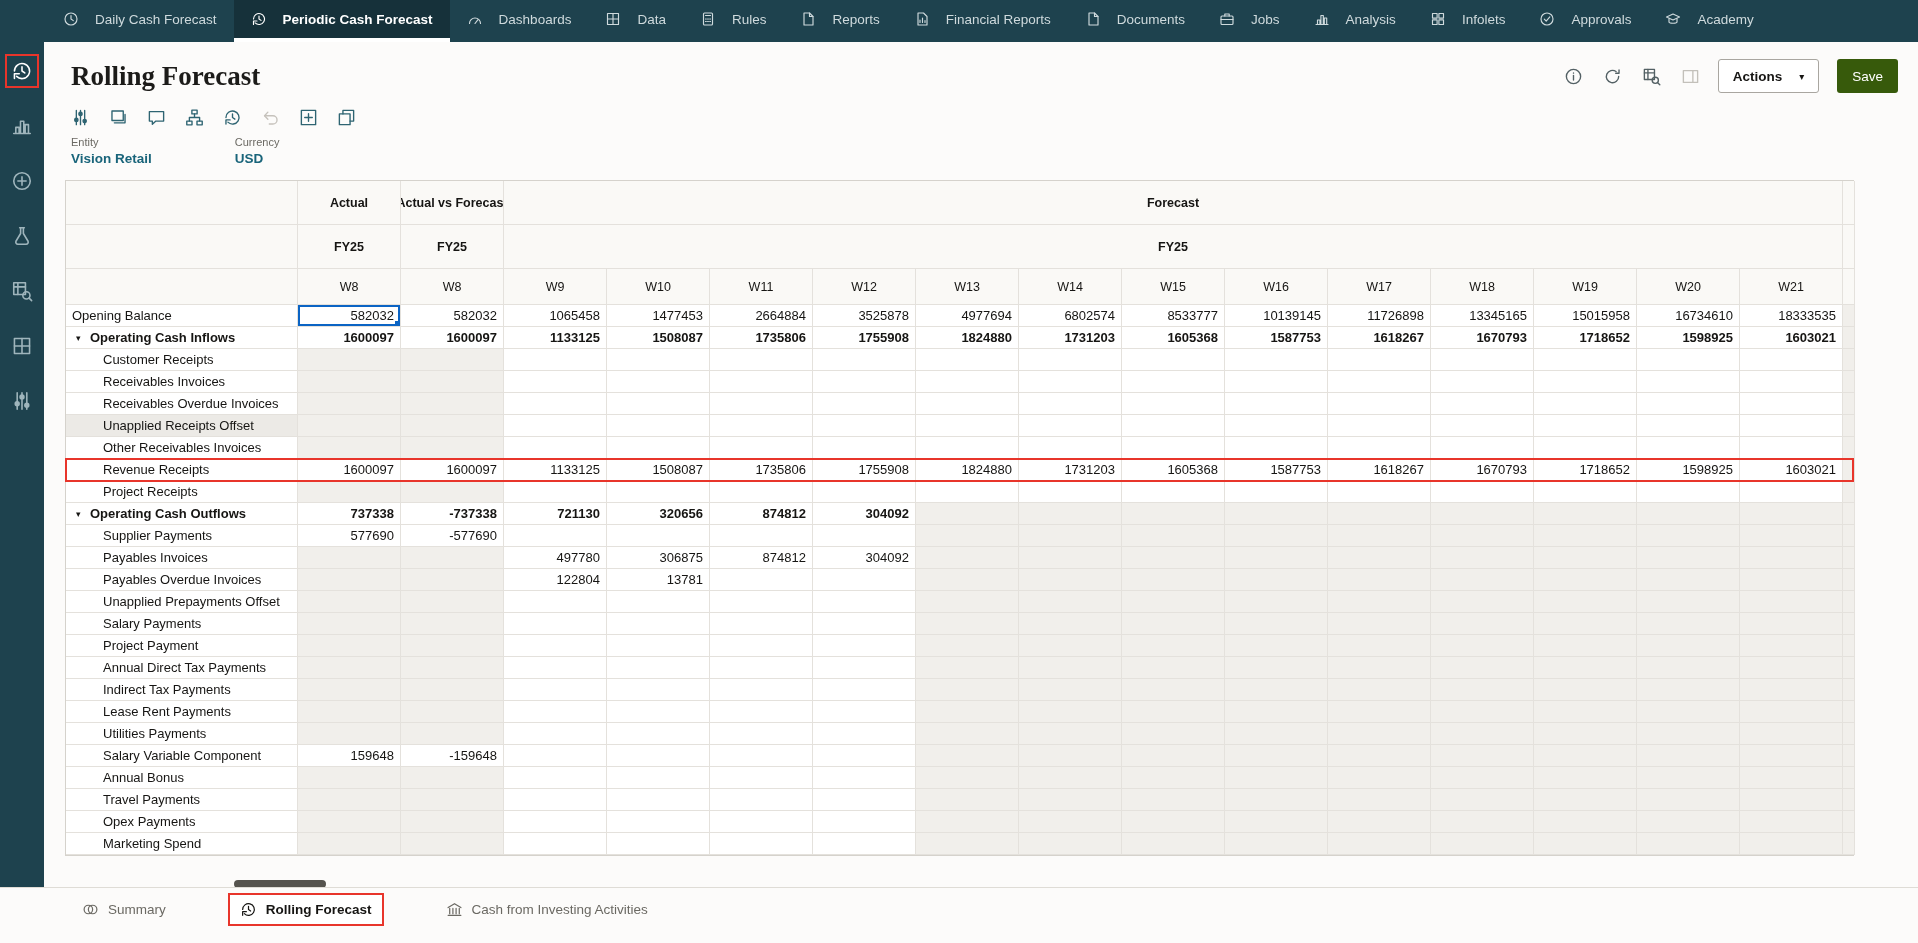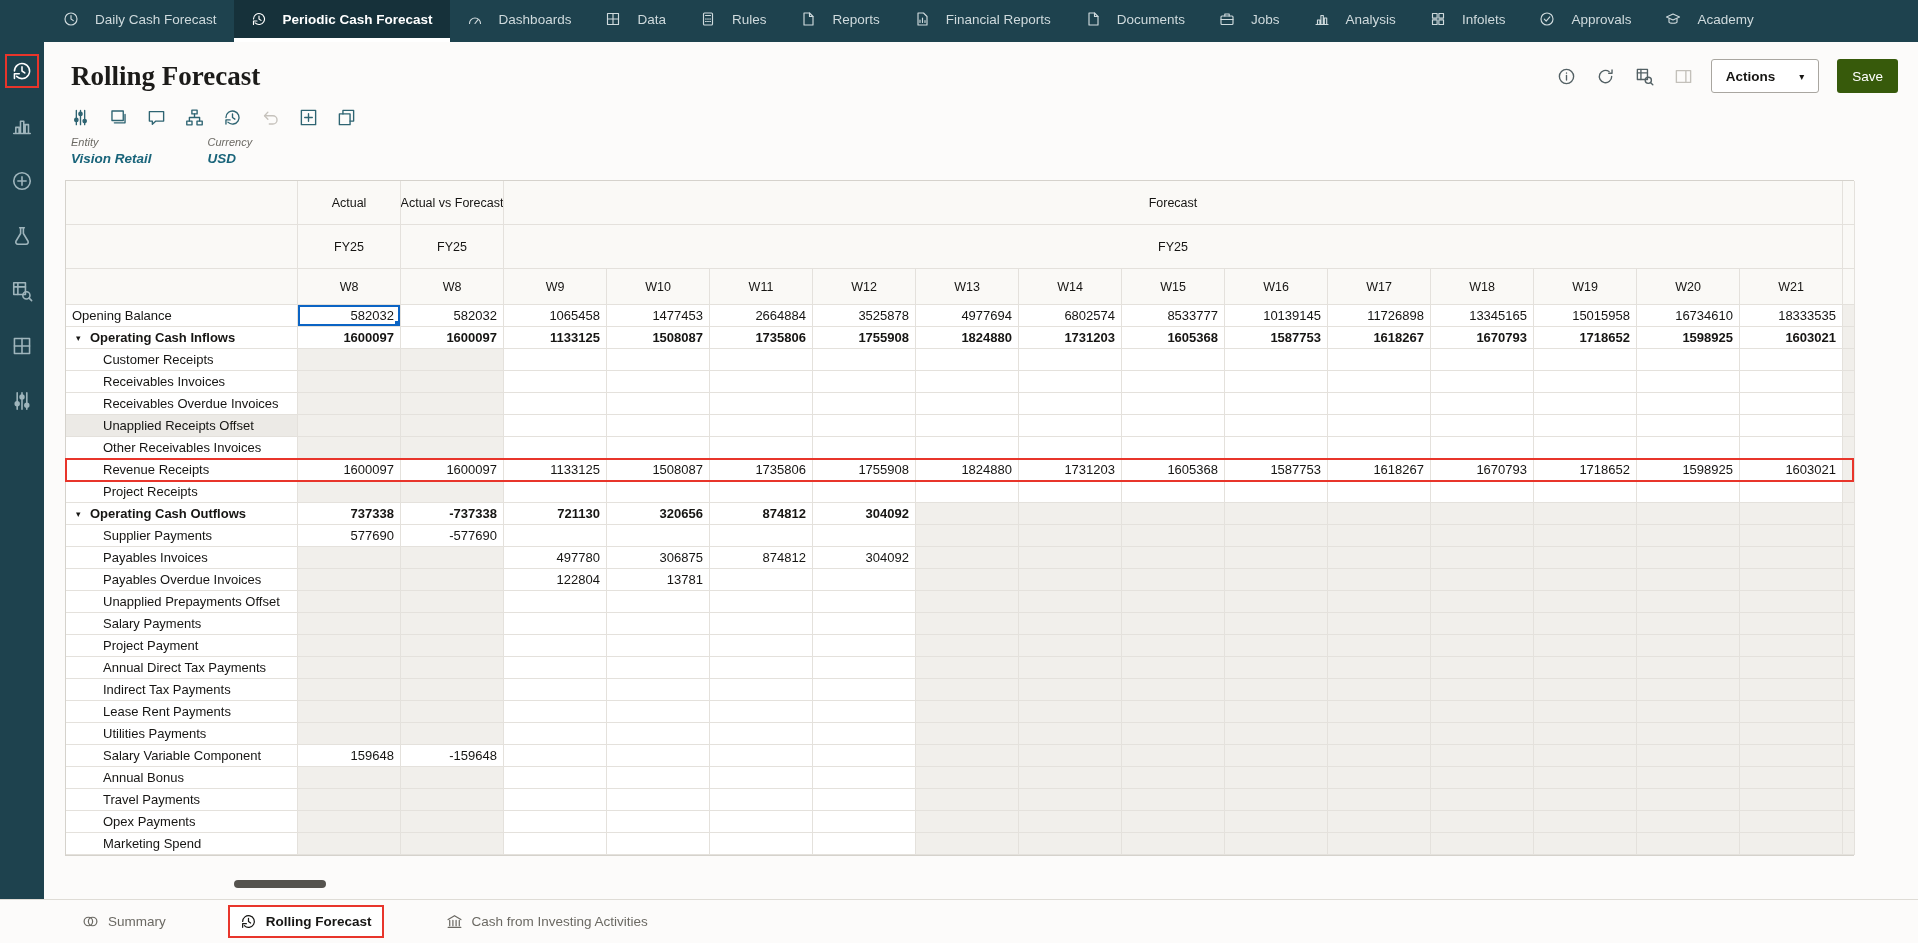--- a/index.html
+++ b/index.html
@@ -29,64 +29,64 @@
   .rail-item .ic svg{width:22px;height:22px;}
 
   
   .content{position:absolute;top:42px;left:44px;right:0;bottom:44px;overflow:hidden;}
   .header-bar{height:58px;display:flex;align-items:center;justify-content:space-between;padding:10px 20px 0 27px;}
   h1{margin:0;font-family:"Liberation Serif","DejaVu Serif",serif;font-size:27px;font-weight:700;color:#1c1b19;}
   .header-actions{display:flex;align-items:center;gap:18px;}
   .hdr-ic{color:#536064;display:flex;}
   .hdr-ic.disabled{color:#c3c0ba;}
   .hdr-ic .ic svg{width:19px;height:19px;}
-  .btn-actions{display:flex;align-items:center;gap:24px;height:34px;padding:0 14px;border:1px solid #a9a6a0;
+  .btn-actions{display:flex;align-items:center;gap:17px;height:34px;padding:0 14px;border:1px solid #a9a6a0;
                border-radius:3px;background:#fff;font-size:13.5px;font-weight:700;color:#161513;}
   .btn-actions .caret{font-size:10px;}
   .btn-save{height:34px;padding:0 15px;background:var(--save-green,#375a0b);border-radius:3px;color:#fff;
             font-size:13.5px;font-weight:400;}
 
   .toolbar{height:34px;display:flex;align-items:center;gap:19px;padding-left:27px;}
   .tb-btn{color:#2e6472;display:flex;}
   .tb-btn.disabled{color:#c6c2bc;}
   .tb-btn .ic svg{width:19px;height:19px;}
 
-  .pov{height:46px;display:flex;gap:56px;padding:2px 0 0 27px;position:relative;font-style:italic;}
+  .pov{height:46px;display:flex;gap:83px;padding:2px 0 0 27px;position:relative;}
   .pov-item{display:flex;flex-direction:column;gap:3px;}
   .pov-label{font-size:11px;color:#6b6963;}
   .pov-value{font-size:13.5px;font-weight:700;color:var(--link-teal,#19647a);cursor:pointer;}
   .gear-btn{position:absolute;right:28px;top:6px;color:#45626c;}
 
   
   .grid{margin-left:21px;width:1789px;border:1px solid #d5d2cc;background:#fff;}
   .g-row{display:flex;}
   .g-cell{border-right:1px solid #e4e1dc;border-bottom:1px solid #e4e1dc;overflow:hidden;}
   .c-label{flex:0 0 232px;width:232px;display:flex;align-items:center;font-size:13px;background:#fff;}
   .c-val{flex:0 0 103px;width:103px;}
   .c-fill{flex:0 0 12px;width:12px;}
   .h{display:flex;align-items:center;justify-content:center;background:#faf9f6;font-size:12.5px;white-space:nowrap;}
-  .g-h1,.g-h2{height:44px;}
+  .g-h1,.g-h2{height:44px;font-weight:bold;}
   .g-h3{height:36px;}
   .g-data{height:22px;}
   .g-data .c-val{font-size:13px;line-height:21px;text-align:right;padding:0 6px;}
   .g-data.bold .c-val,.g-data.bold .c-label{font-weight:700;}
   .tri{margin-left:10px;flex:0 0 14px;width:14px;font-size:9px;color:#161513;}
   .lab-0{margin-left:6px;}
   .lab-0p{margin-left:0;}
   .lab-1{margin-left:37px;}
   .ro{background:#f1efeb;}
   .shaded{background:#eceae6;}
   .sel{box-shadow:inset 0 0 0 2px var(--selection-blue,#0b64c4);position:relative;}
   .sel::after{content:"";position:absolute;right:0;bottom:0;width:5px;height:5px;background:var(--selection-blue,#0b64c4);}
   .row-annot{outline:2px solid var(--accent-red,#e8352b);outline-offset:-1px;position:relative;z-index:2;}
 
   .hscroll{position:absolute;left:234px;top:880px;width:92px;height:8px;border-radius:4px;background:#55534e;z-index:5;}
 
   
-  .bottom-bar{position:absolute;left:0;right:0;bottom:0;height:44px;background:#fcfbfa;border-top:1px solid #dfdcd6;
+  .bottom-bar{position:absolute;left:0;right:0;bottom:12px;height:44px;background:#fcfbfa;border-top:1px solid #dfdcd6;
               display:flex;align-items:center;gap:50px;padding-left:70px;z-index:11;}
   .btab{display:flex;align-items:center;gap:9px;font-size:13.5px;color:#6b6963;cursor:pointer;
         border:2px solid transparent;padding:6px 10px;}
   .btab .ic svg{width:17px;height:17px;}
   .btab.active{color:#161513;font-weight:700;}
   .btab.annot{border-color:var(--accent-red,#e8352b);background:#fff;}
 </style>
 </head>
 <body>
 

